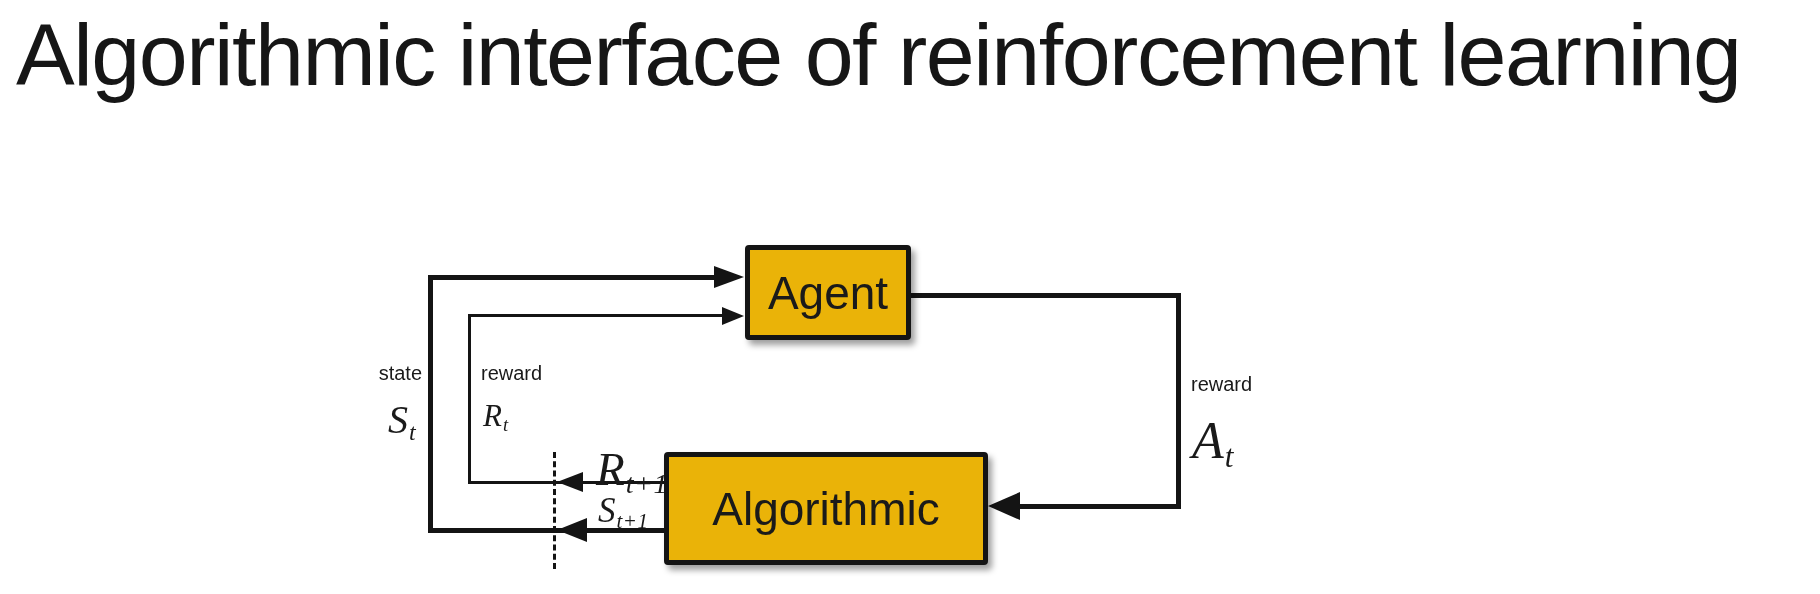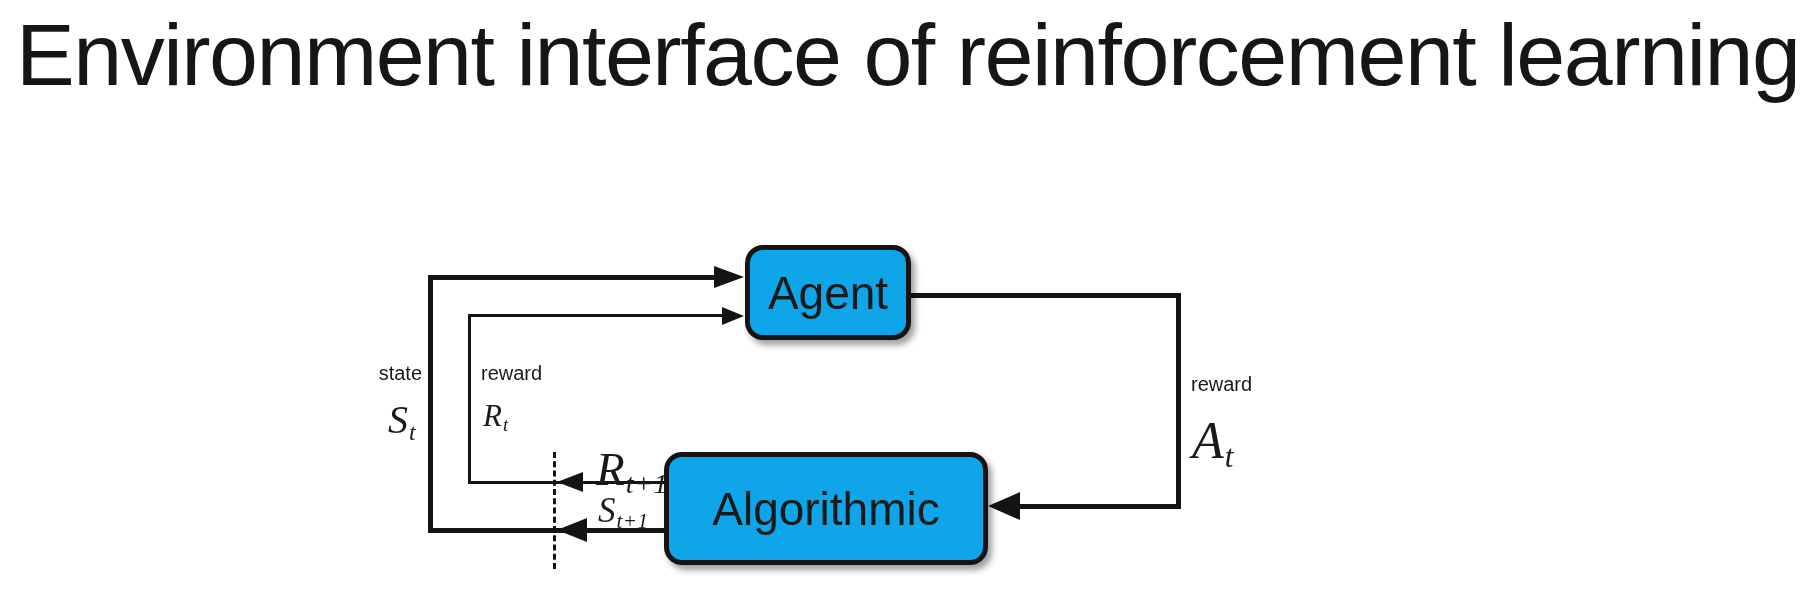--- a/index.html
+++ b/index.html
@@ -41,23 +41,23 @@
   .dashed-v {
     position:absolute;
     width:0;
     border-left:3px dashed #141414;
   }
 
   
   .node {
     position:absolute;
     box-sizing:border-box;
-    background:#0ea5e9;
+    background:#eab308;
     border:5px solid #141414;
-    border-radius:18px;
+    border-radius:4px;
     box-shadow:4px 5px 6px rgba(0,0,0,0.38);
     display:flex;
     align-items:center;
     justify-content:center;
     font-size:46px;
     color:#1a1a1a;
   }
   .node-agent { left:745px; top:245px; width:166px; height:95px; }
   .node-env   { left:664px; top:452px; width:324px; height:113px; }
 
@@ -87,21 +87,21 @@
   .sym-reward { left:483px;  top:400px; font-size:31px;text-align:center; }
   .sym-action { left:1192px; top:415px; font-size:52px; }
   .sym-next-reward { left:596px; top:446px; font-size:47px;font-style:italic; }
   .sym-next-state  { left:598px; top:493px; font-size:35px; }
 </style>
 </head>
 <body>
 
 <div class="slide">
 
-  <h1 class="title">Environment interface of reinforcement learning</h1>
+  <h1 class="title">Algorithmic interface of reinforcement learning</h1>
 
   <div>
 
     <div class="line" style="left:428px; top:275px; width:290px; height:5px;"></div>
     <div class="line" style="left:428px; top:275px; width:5px; height:258px;"></div>
     <div class="line" style="left:428px; top:528px; width:238px; height:5px;"></div>
     <div class="ah ah-right-lg" style="left:714px; top:266px;"></div>
     <div class="ah ah-left-lg" style="left:557px; top:518px;"></div>
 
     <div class="line" style="left:468px; top:314px; width:254px; height:3px;"></div>

